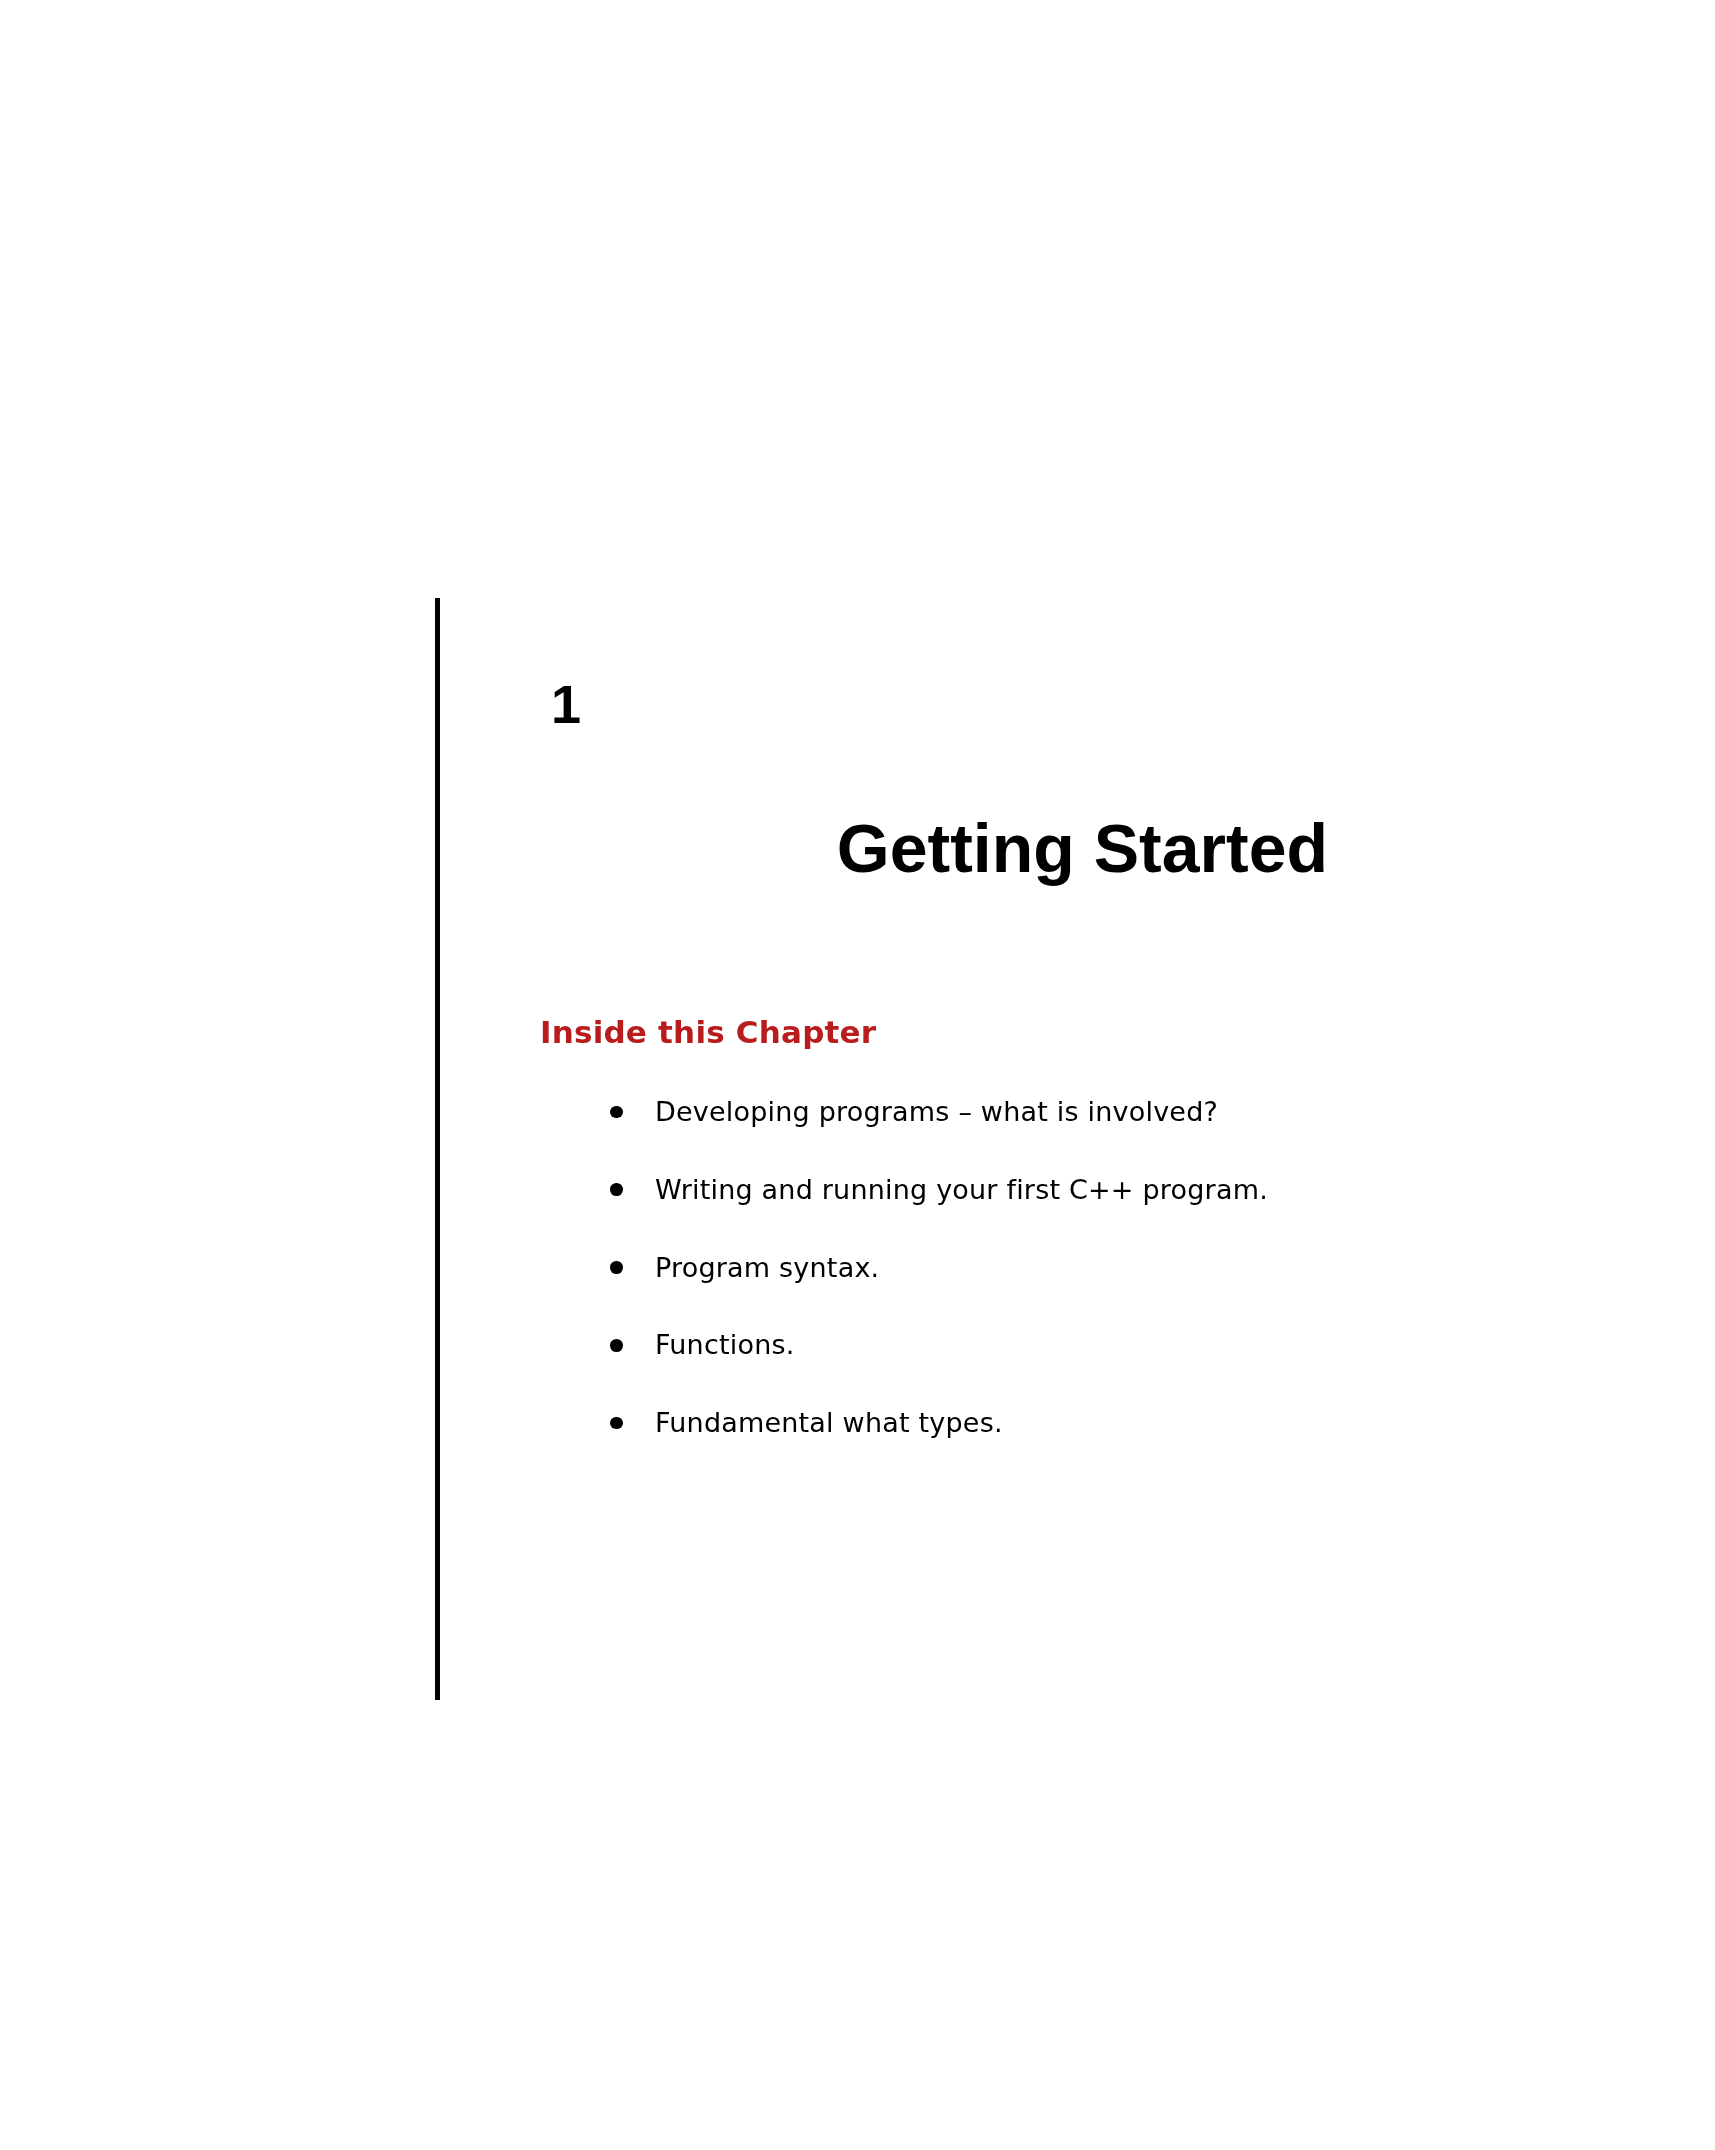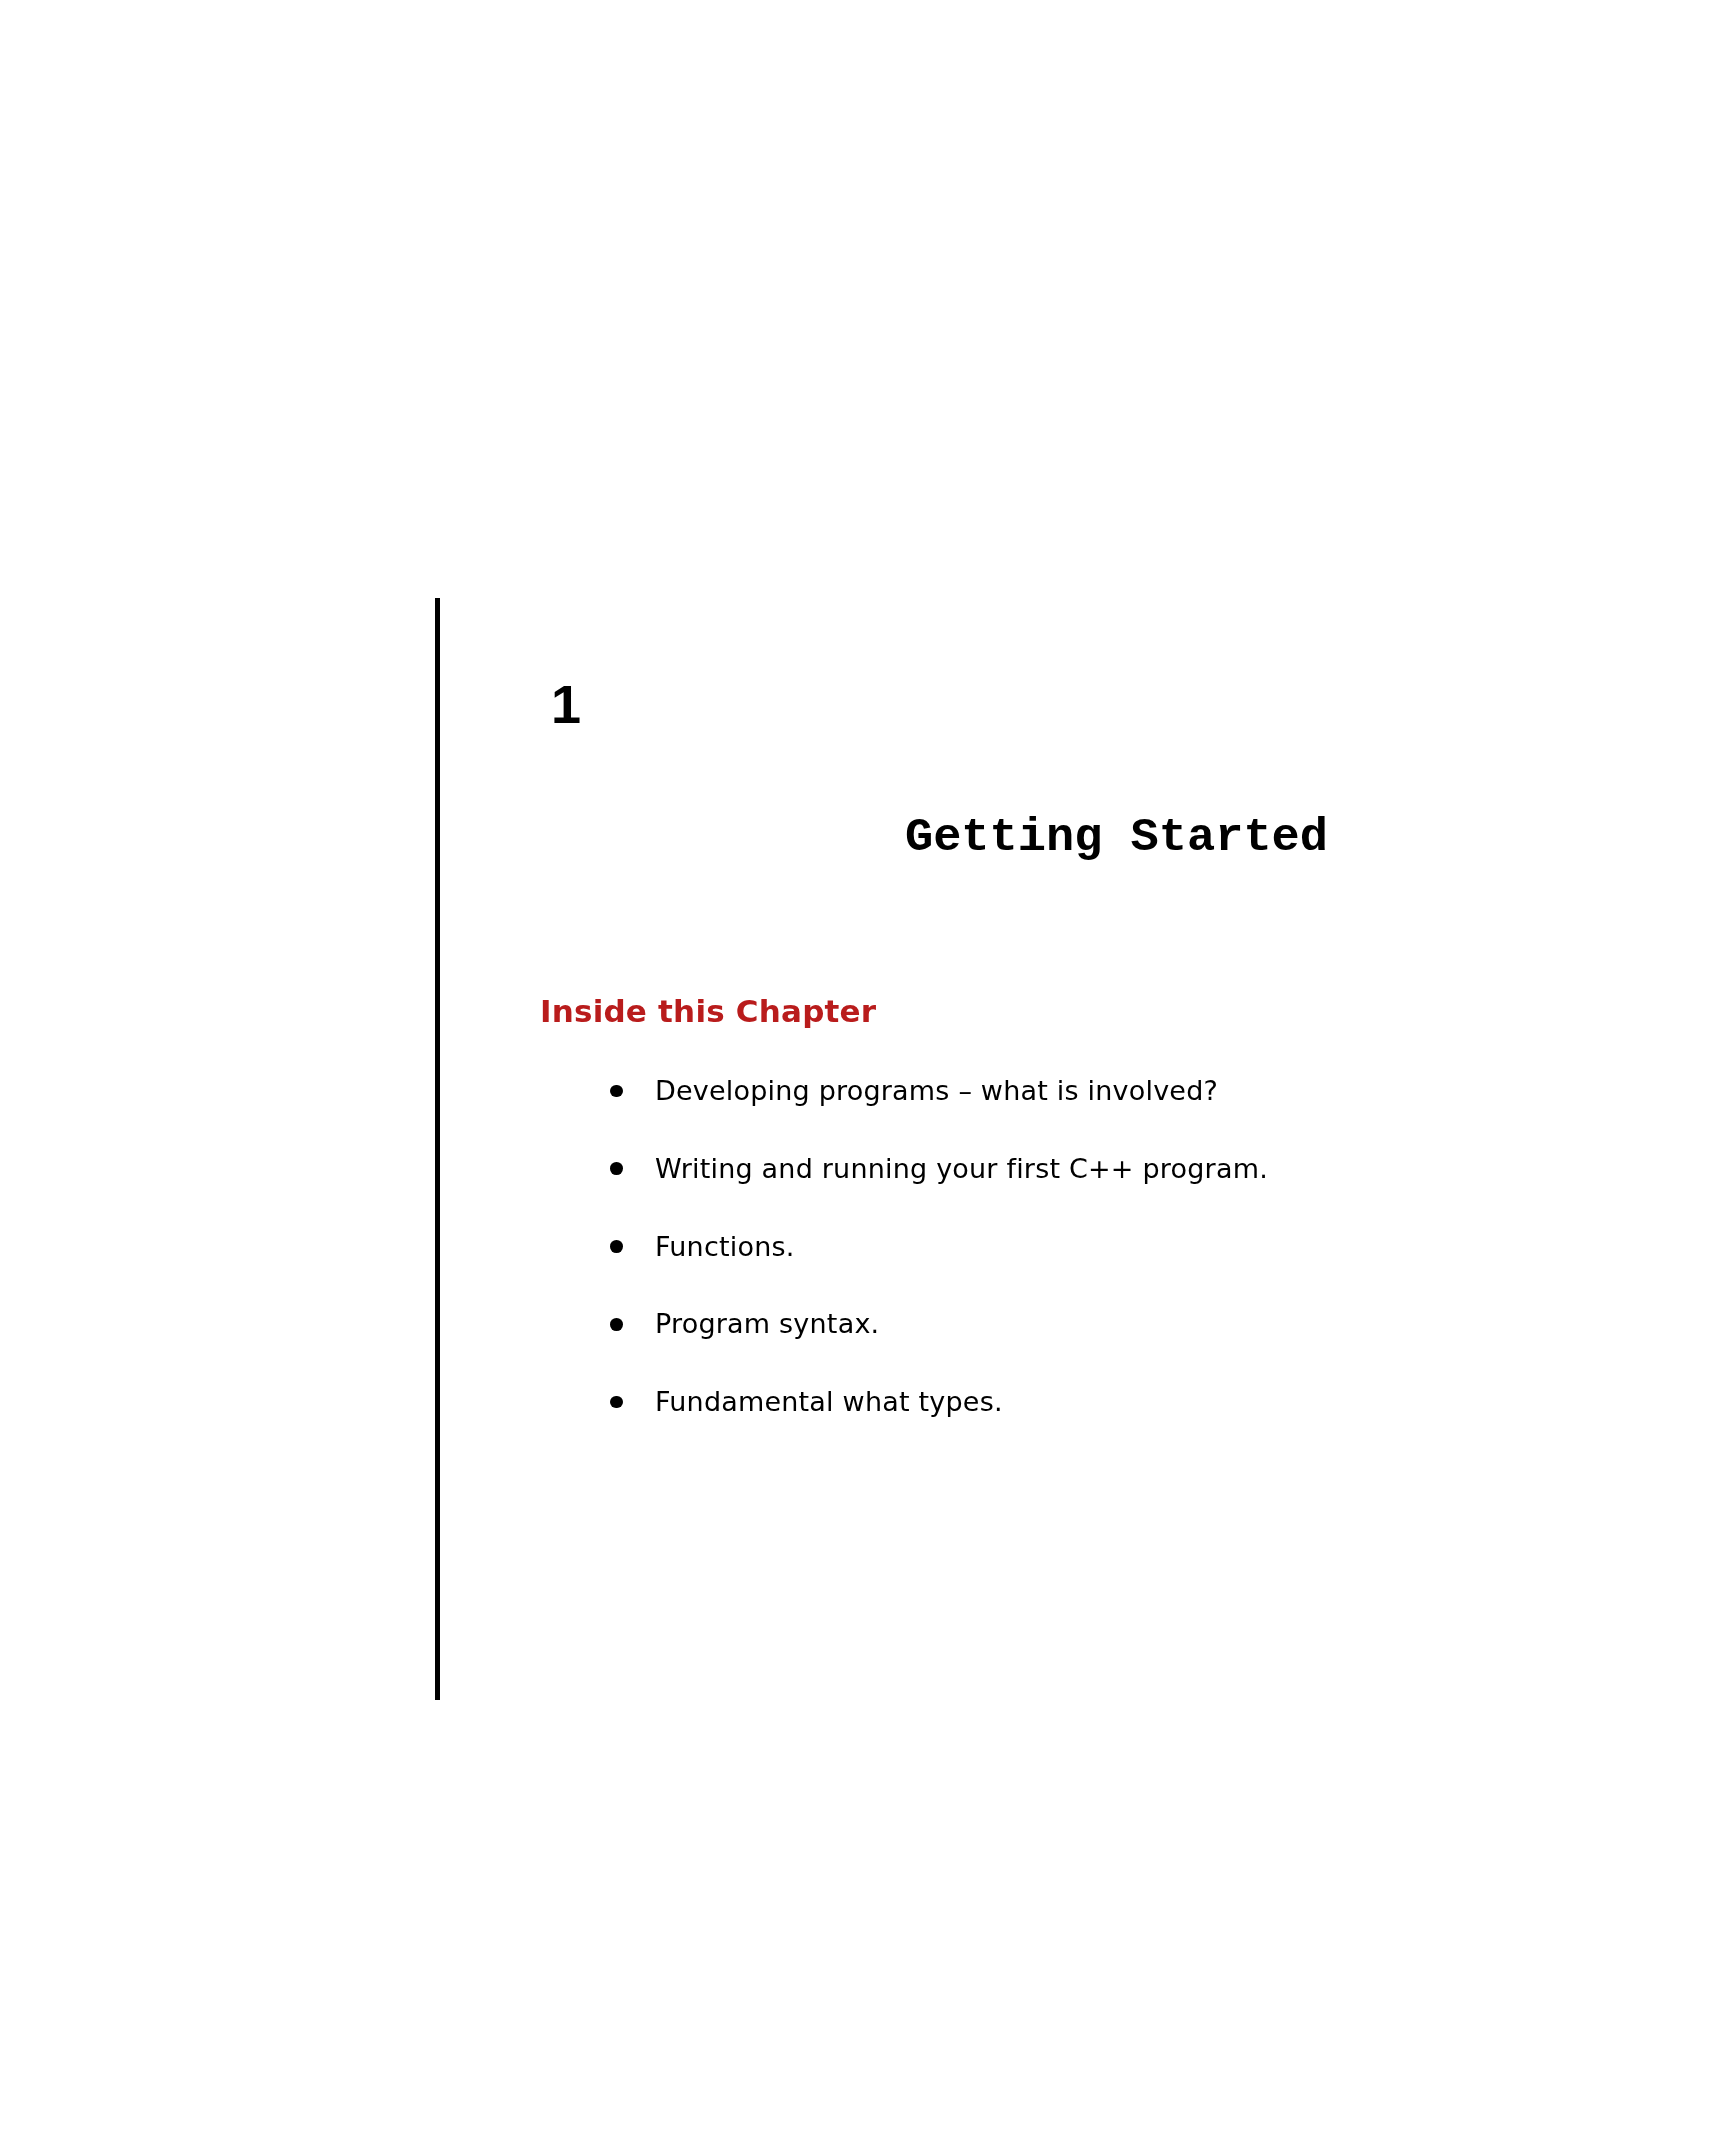--- a/index.html
+++ b/index.html
@@ -46,23 +46,23 @@
     font-family: "Liberation Sans", sans-serif;
     font-weight: bold;
     font-size: 54px;
     line-height: 1;
     letter-spacing: -0.8px;
     margin: 0 0 0 84px;
     color: #000000;
   }
 
   .chapter-title {
-    font-family: Liberation Mono, monospace;
+    font-family: Liberation Sans, sans-serif;
     font-weight: bold;
-    font-size: 47px;
+    font-size: 68px;
     line-height: 1;
     margin: 83px 0 16px 0;
     padding-right: 102px;
     text-align: right;
     color: #000000;
   }
 
   .inside-heading {
     font-family: "DejaVu Sans", sans-serif;
     font-weight: bold;
@@ -127,25 +127,25 @@
       <li class="topic-item">
         <span class="topic-bullet"></span>
         <span class="topic-text">Developing programs – what is involved?</span>
       </li>
       <li class="topic-item">
         <span class="topic-bullet"></span>
         <span class="topic-text">Writing and running your first C++ program.</span>
       </li>
       <li class="topic-item">
         <span class="topic-bullet"></span>
-        <span class="topic-text">Functions.</span>
+        <span class="topic-text">Program syntax.</span>
       </li>
       <li class="topic-item">
         <span class="topic-bullet"></span>
-        <span class="topic-text">Program syntax.</span>
+        <span class="topic-text">Functions.</span>
       </li>
       <li class="topic-item">
         <span class="topic-bullet"></span>
         <span class="topic-text">Fundamental what types.</span>
       </li>
     </ul>
 
   </div>
 </div>
 

